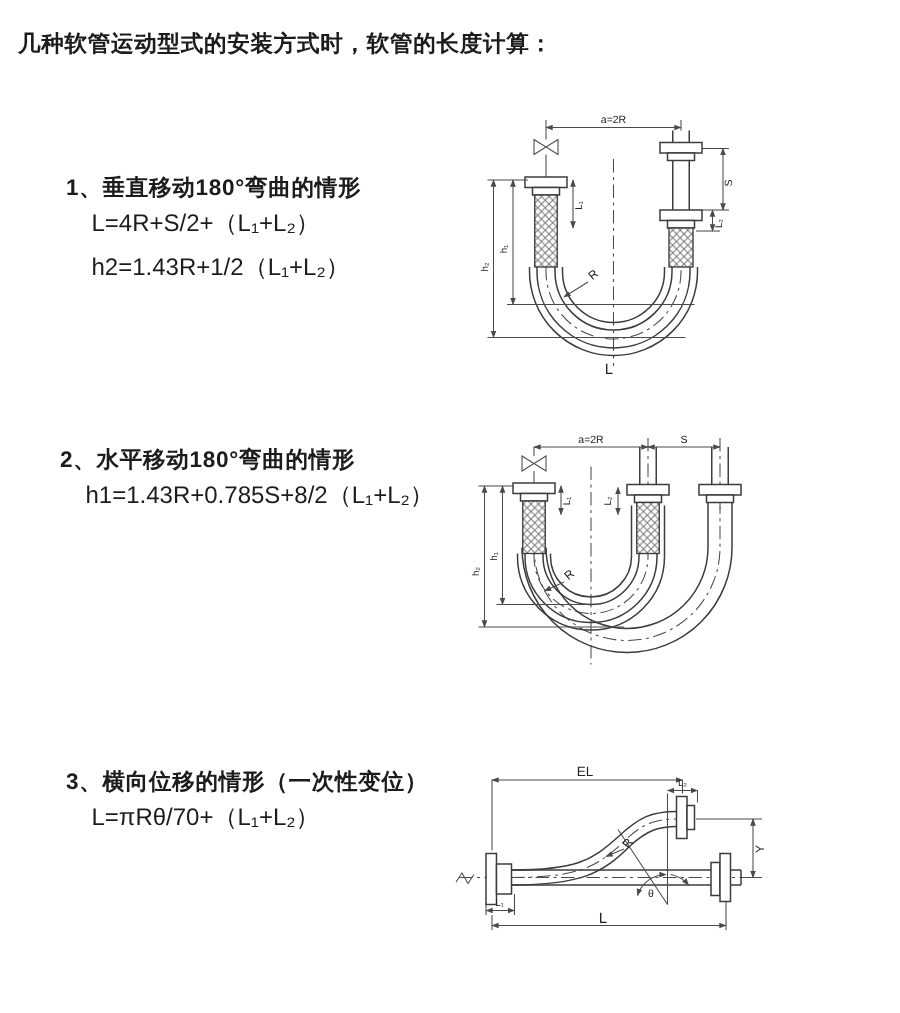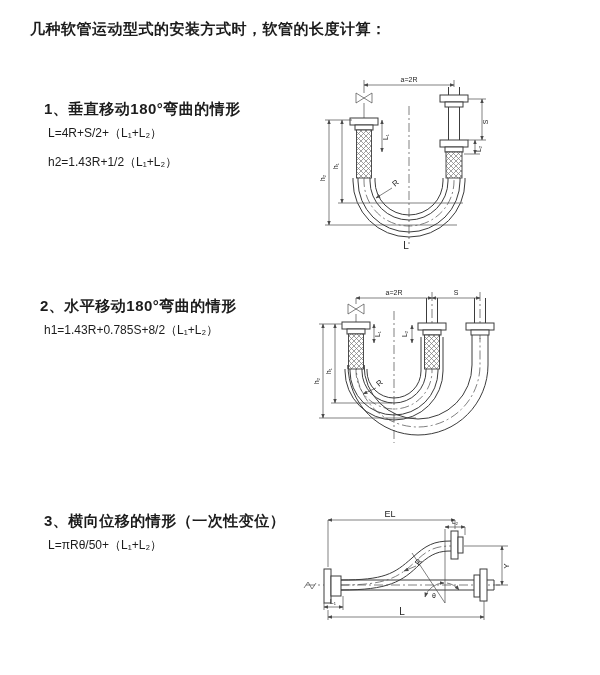--- a/index.html
+++ b/index.html
@@ -2,29 +2,29 @@
 <html><head>
 <meta charset="utf-8">
 <style>
   html,body{margin:0;padding:0;}
   body{
     width:600px;height:675px;background:#ffffff;position:relative;overflow:hidden;
     font-family:"Liberation Sans","DejaVu Sans",sans-serif;color:#1c1c1c;
   }
   .page{position:absolute;inset:0;background:#fff;}
   .doc-title{
-    position:absolute;left:30px;top:20px;font-size:15px;font-weight:700;
+    position:absolute;left:12px;top:20px;font-size:15px;font-weight:700;
     letter-spacing:.5px;white-space:nowrap;
   }
   .sec{position:absolute;}
   .sec .heading{font-size:15px;font-weight:700;letter-spacing:.5px;white-space:nowrap;}
   .sec .formula{
-    font-size:12px;font-weight:500;margin-left:4px;line-height:29px;white-space:nowrap;
+    font-size:16px;font-weight:500;margin-left:17px;line-height:29px;white-space:nowrap;
   }
-  #sec1{left:44px;top:100px;}
+  #sec1{left:44px;top:116px;}
   #sec2{left:40px;top:297px;}
   #sec3{left:44px;top:512px;}
   .diag{position:absolute;}
   #d1{left:316px;top:66px;}
   #d2{left:304px;top:281px;}
   #d3{left:298px;top:503px;}
   
   .pipe{fill:none;stroke:#3c3c3c;stroke-width:1;}
   .thin{fill:none;stroke:#4a4a4a;stroke-width:.7;}
   .cl{fill:none;stroke:#4a4a4a;stroke-width:.7;stroke-dasharray:9 3 2 3;}
@@ -50,21 +50,21 @@
     <div class="formula">h2=1.43R+1/2（L₁+L₂）</div>
   </div>
 
   <div class="sec" id="sec2">
     <div class="heading">2、水平移动180°弯曲的情形</div>
     <div class="formula">h1=1.43R+0.785S+8/2（L₁+L₂）</div>
   </div>
 
   <div class="sec" id="sec3">
     <div class="heading">3、横向位移的情形（一次性变位）</div>
-    <div class="formula">L=πRθ/50+（L₁+L₂）</div>
+    <div class="formula">L=πRθ/70+（L₁+L₂）</div>
   </div>
 
   <svg id="d1" class="diag" width="276" height="192" viewBox="0 0 276 192">
     <defs>
       <marker id="arr" viewBox="0 0 9 9" refX="8.2" refY="4.5" markerWidth="7" markerHeight="7" orient="auto-start-reverse">
         <path d="M0,1 L9,4.5 L0,8 z" fill="#4a4a4a"></path>
       </marker>
       <pattern id="braidp" width="5" height="5" patternUnits="userSpaceOnUse">
         <rect width="5" height="5" fill="#ffffff"></rect>
         <path d="M0,0 L5,5 M5,0 L0,5" stroke="#7a7a7a" stroke-width="0.7"></path>

